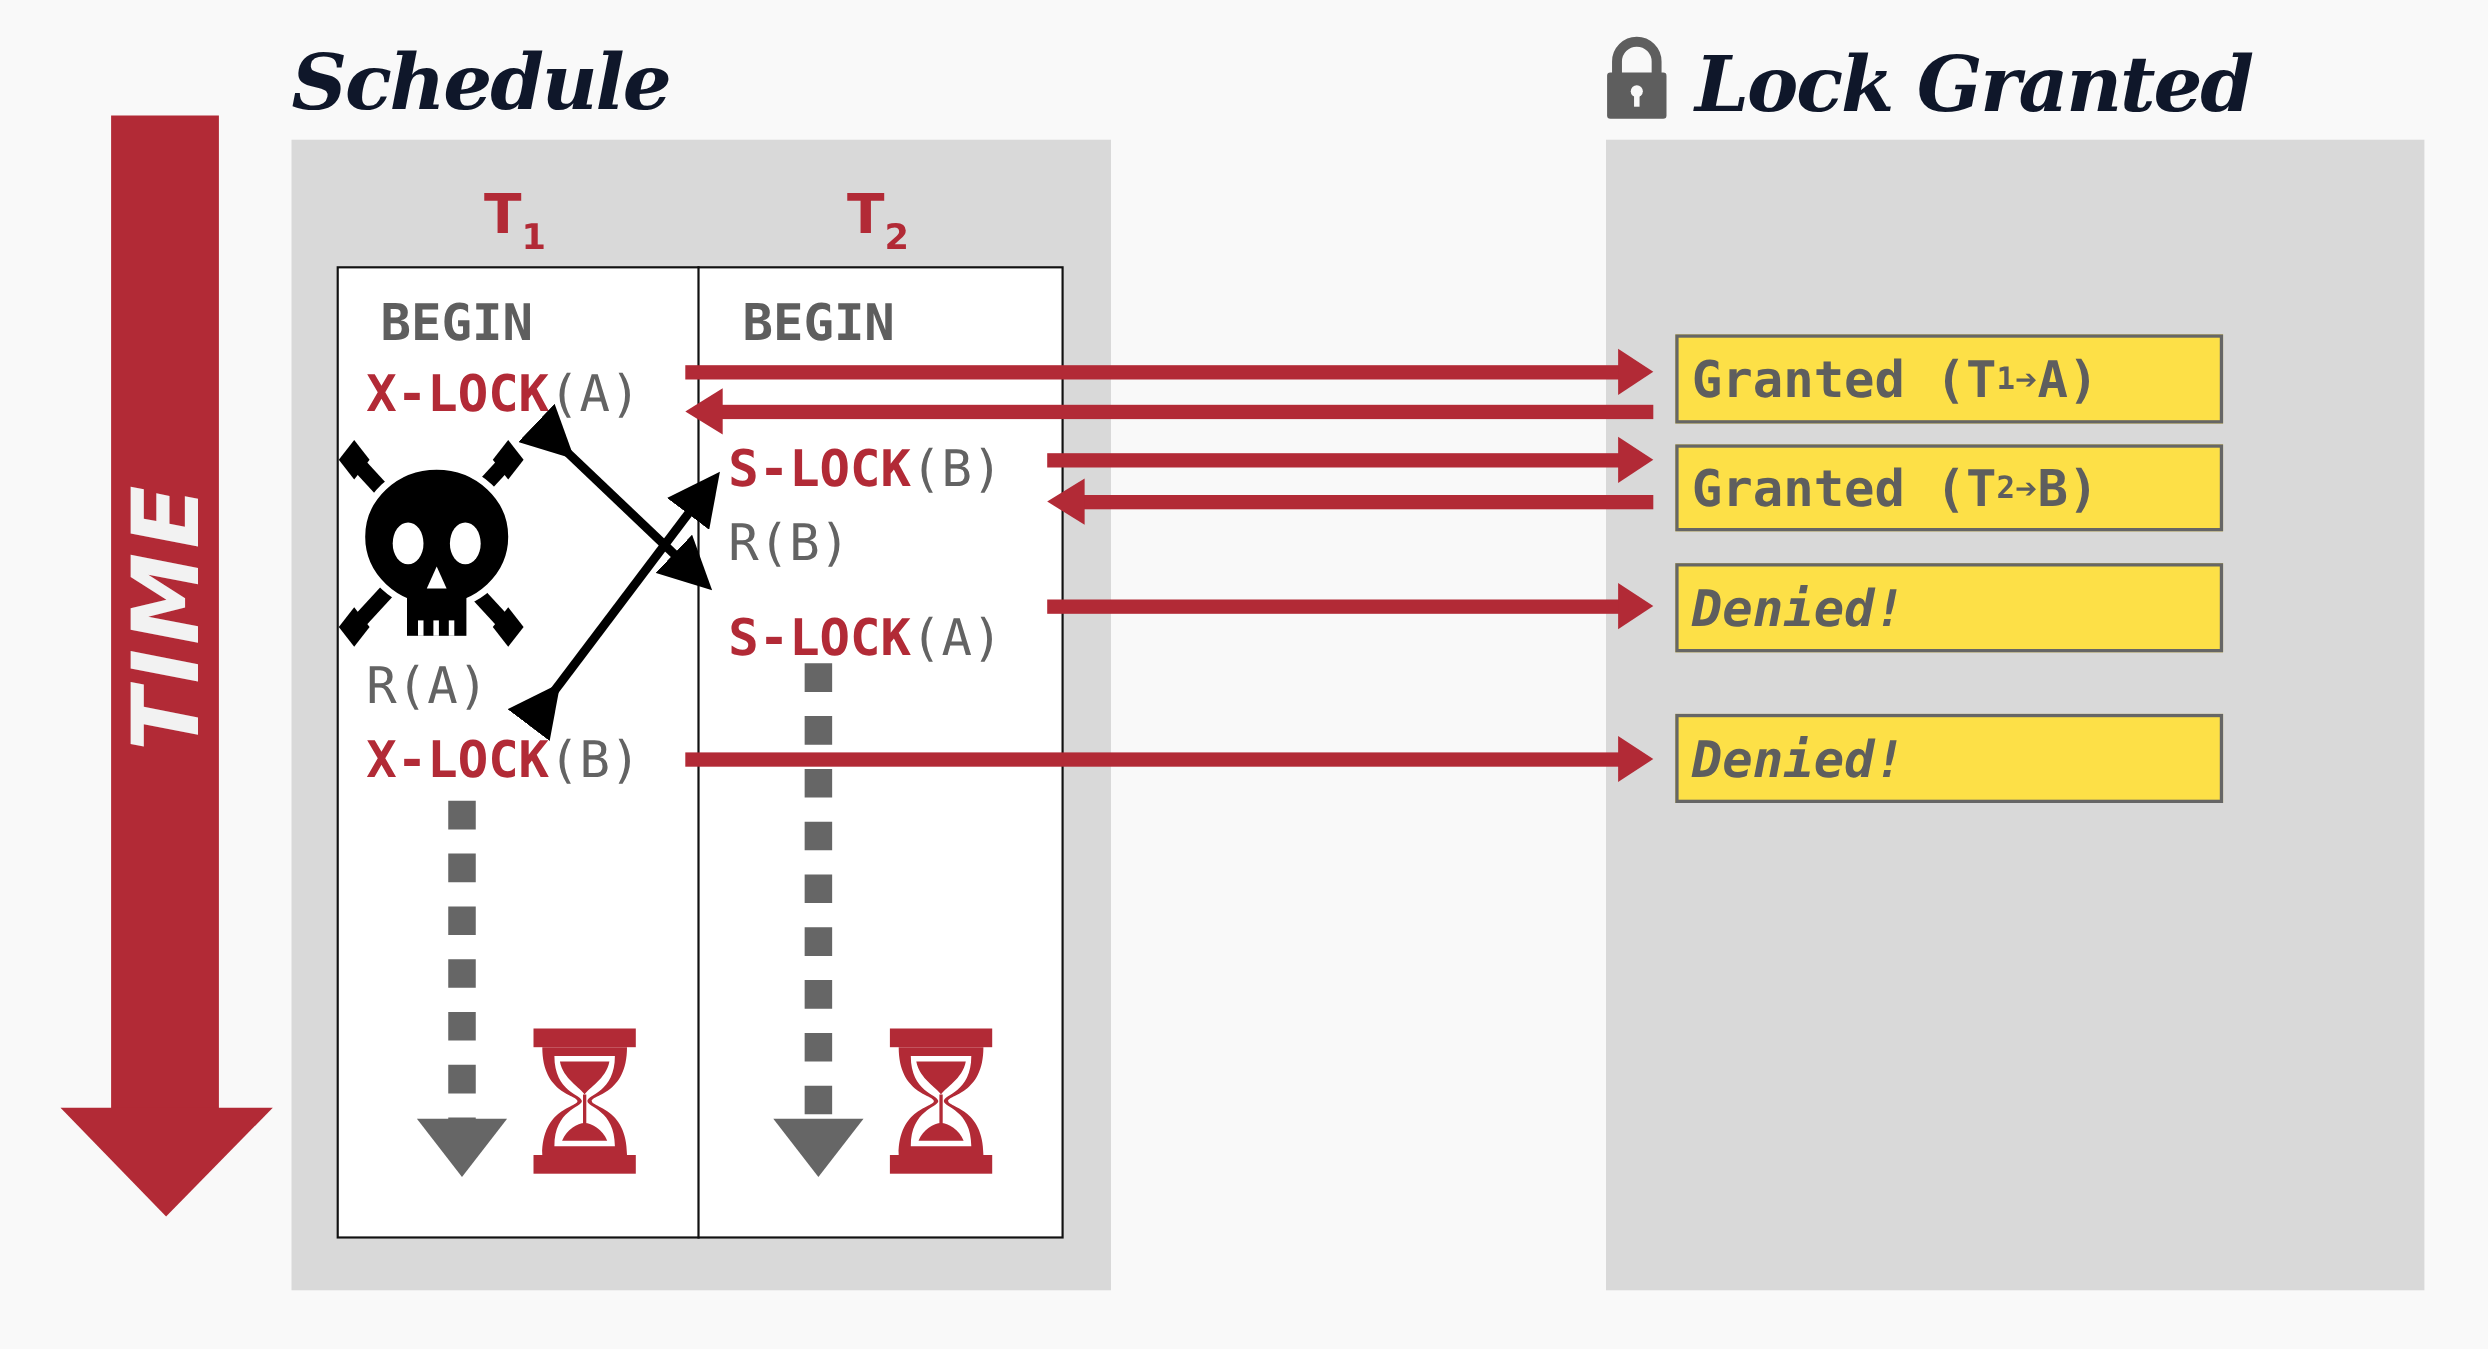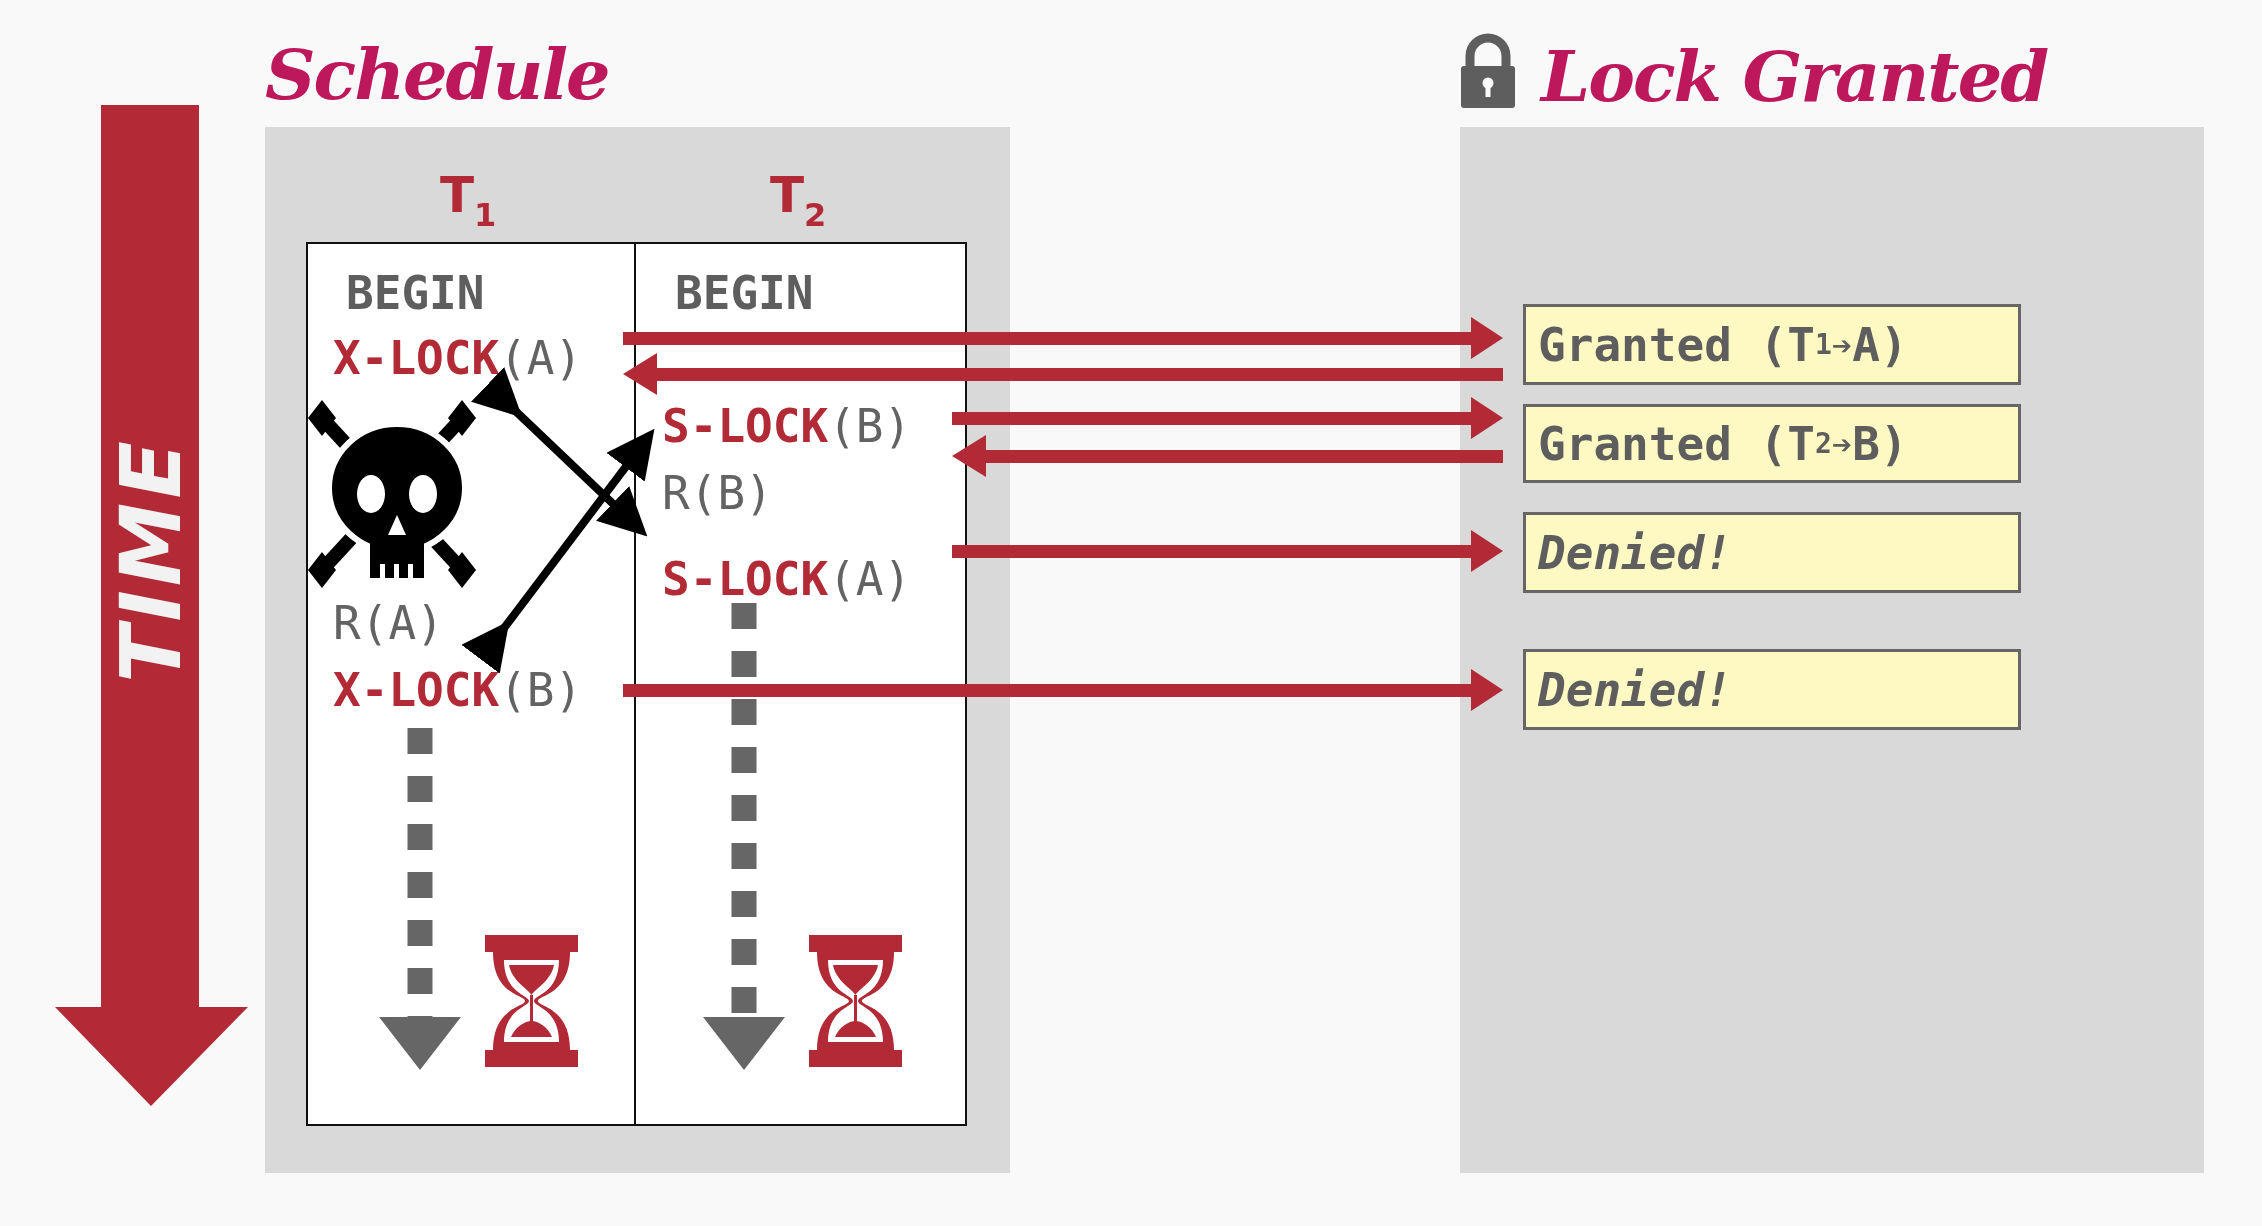--- a/index.html
+++ b/index.html
@@ -1,27 +1,27 @@
 <!DOCTYPE html>
 <html><head>
 <meta charset="utf-8">
 <style>
   html, body { margin:0; padding:0; }
   body { width:2262px; height:1226px; background:#f9f9f9; position:relative; overflow:hidden; font-family:"DejaVu Sans Mono", monospace; }
   .abs { position:absolute; }
-  .title { font-family:"DejaVu Serif", serif; font-style:italic; font-weight:bold; color:#be185d; font-size:70px; line-height:1; letter-spacing:-2px; }
+  .title { font-family:"DejaVu Serif", serif; font-style:italic; font-weight:bold; color:#0f172a; font-size:70px; line-height:1; letter-spacing:-2px; }
   .panel { background:#d9d9d9; }
   .table { background:#fff; border:2px solid #111; box-sizing:border-box; }
   .divider { background:#111; }
   .thead { font-family:"DejaVu Sans", sans-serif; font-weight:bold; color:#b22a36; font-size:50px; line-height:1;text-align:center; }
   .thead sub { font-size:32px; vertical-align:-14px; }
   .row { font-size:46px; line-height:1; white-space:nowrap; color:#636363; }
   .row .op { color:#b22a36; font-weight:bold; }
   .row .begin { color:#5e5e5e; font-weight:bold;margin-left:13px; }
-  .box { background:#fef9c3; border:3px solid #666; box-sizing:border-box; display:flex; align-items:center; padding-left:12px; font-size:46px; color:#5e5e5e; font-weight:bold; white-space:nowrap; }
+  .box { background:#fde047; border:3px solid #666; box-sizing:border-box; display:flex; align-items:center; padding-left:12px; font-size:46px; color:#5e5e5e; font-weight:bold; white-space:nowrap; }
   .box.denied { font-style:italic; }
   .box sub { font-size:28px; vertical-align:-10px; }
   svg { position:absolute; left:0; top:0; }
 </style>
 </head>
 <body>
 
 <svg width="2262" height="1226" style="z-index:0">
   <rect x="101" y="105" width="98" height="905" fill="#b22a36"></rect>
   <polygon points="55,1007 248,1007 151,1106" fill="#b22a36"></polygon>

